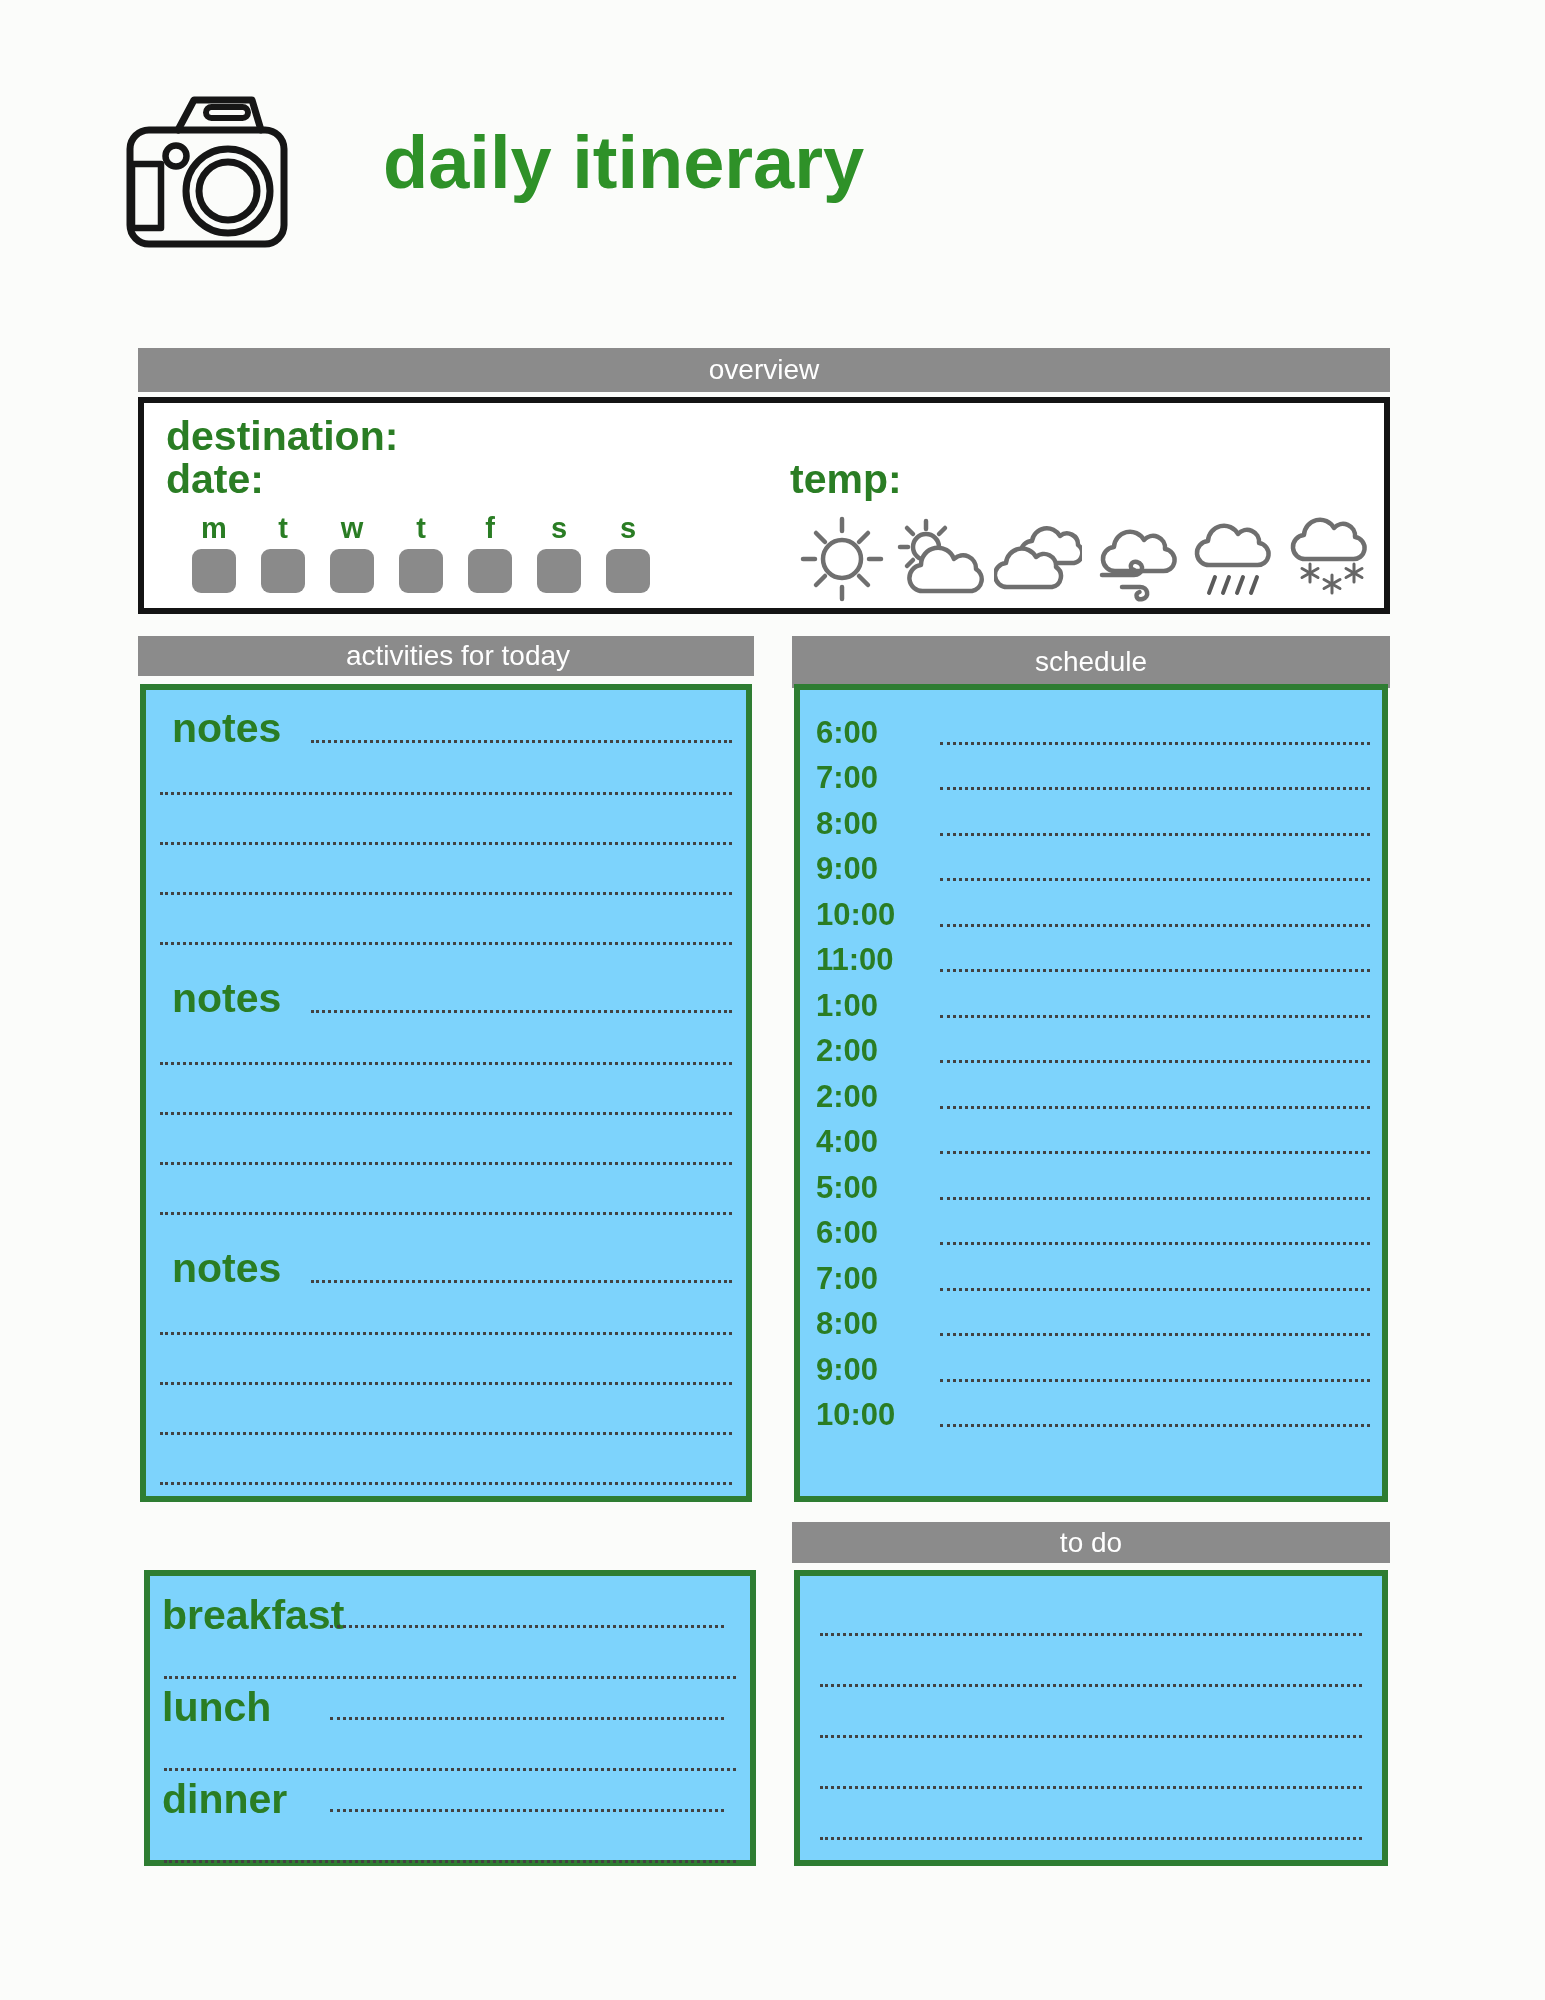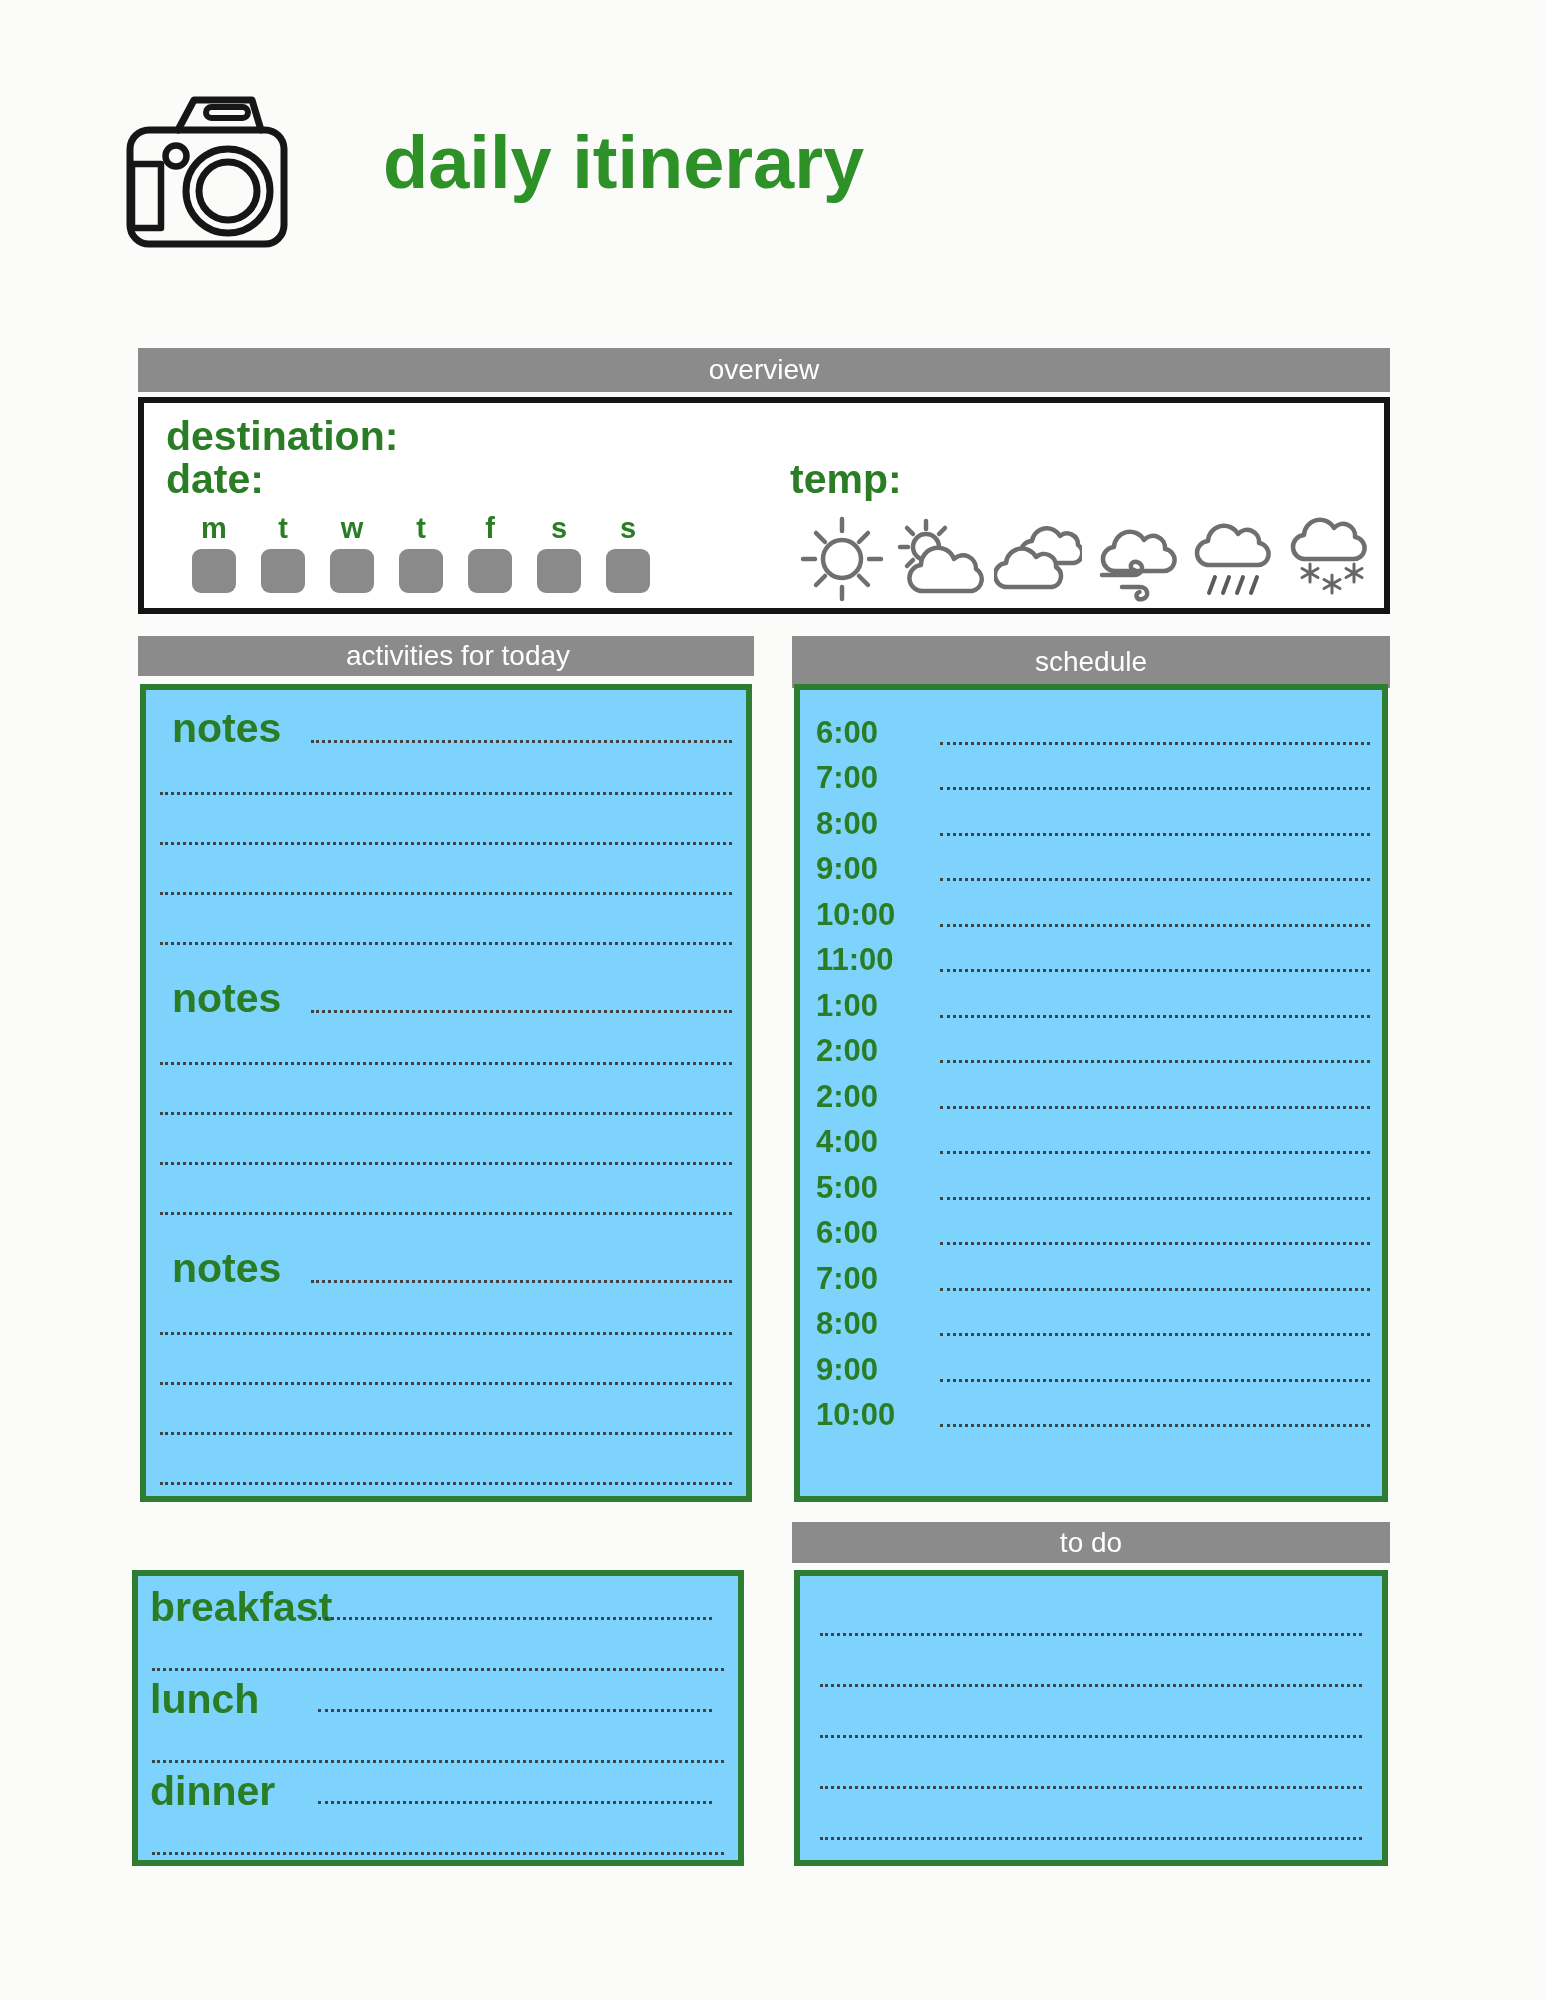--- a/index.html
+++ b/index.html
@@ -49,21 +49,21 @@
   .sch-bar{left:792px;top:636px;width:598px;height:52px;}
   .meals-bar{left:138px;top:1522px;width:616px;height:41px;}
   .todo-bar{left:792px;top:1522px;width:598px;height:41px;}
 
   .greenbox{
     position:absolute;background:#7dd3fc;border:6px solid var(--green-border);
     box-sizing:border-box;
   }
   .act-box{left:140px;top:684px;width:612px;height:818px;padding:0 14px;}
   .sch-box{left:794px;top:684px;width:594px;height:818px;padding:14px 12px 0 16px;}
-  .meals-box{left:132px;top:1570px;width:612px;height:296px;padding:0 12px;}
+  .meals-box{left:144px;top:1570px;width:612px;height:296px;padding:8px 12px;}
   .todo-box{left:794px;top:1570px;width:594px;height:296px;padding:9px 16px 0 16px;}
 
   .dot{border-bottom:3px dotted var(--line-dark);}
 
   .notes-block{margin-bottom:15px;}
   .note-head{display:flex;align-items:flex-end;height:55px;}
   .note-head .glabel{margin-left:12px;line-height:34px;}
   .head-line{flex:1;margin-left:30px;margin-bottom:2px;}
   .rule{height:47px;}
 

